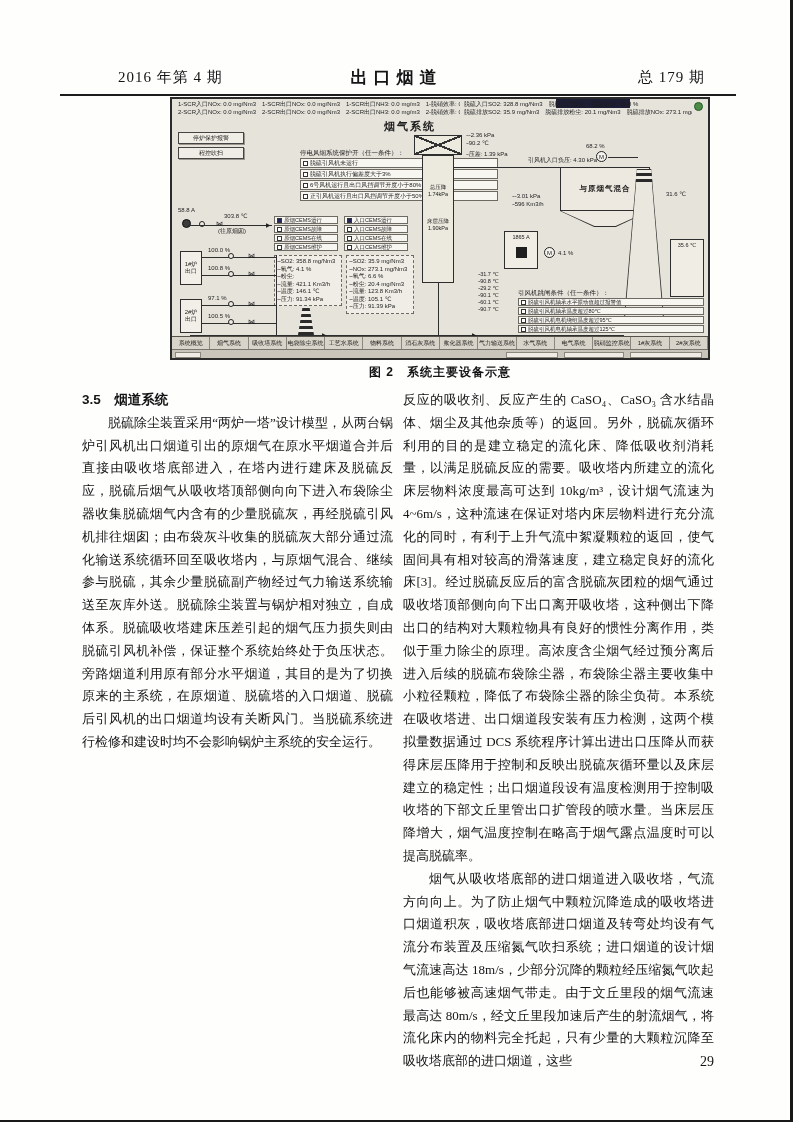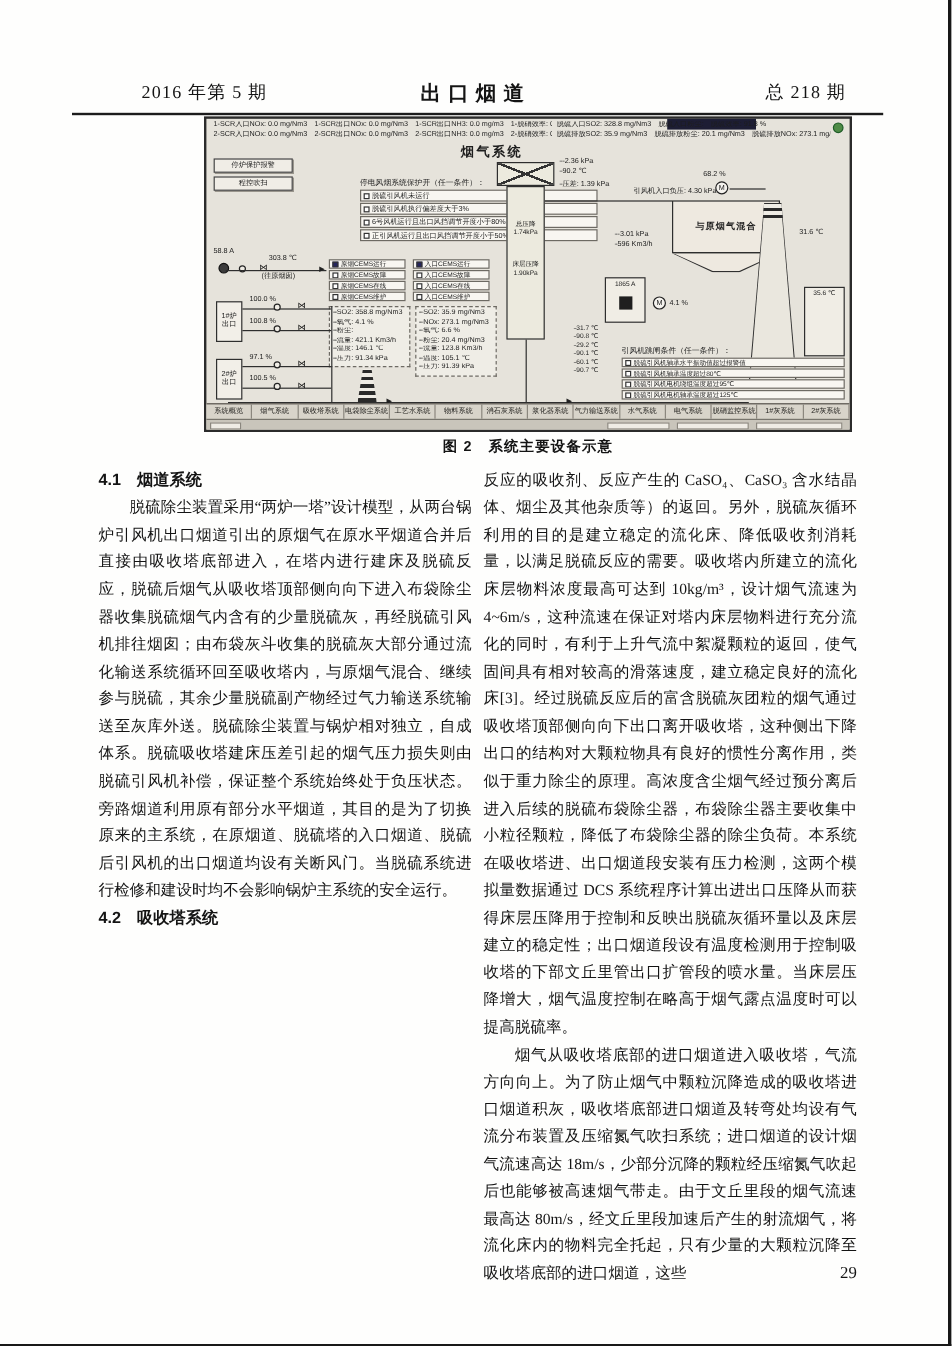--- a/index.html
+++ b/index.html
@@ -96,23 +96,23 @@
   .colL{left:82px;}
   .colR{left:403px;}
   .col p{margin:0;}
   .col p.ind{text-indent:2em;}
   .sec-h{margin:0;font-family:"Liberation Sans","DejaVu Sans",sans-serif;font-weight:bold;font-size:13.5px;line-height:22.8px;}
   .pageno{position:absolute;right:79px;top:1054px;font-size:14px;}
 </style>
 </head>
 <body>
 
-<div class="hdr-issue">2016 年第 5 期</div>
+<div class="hdr-issue">2016 年第 4 期</div>
 <div class="hdr-journal">出口烟道</div>
-<div class="hdr-volume">总 218 期</div>
+<div class="hdr-volume">总 179 期</div>
 <div class="hdr-rule"></div>
 
 <div class="fig">
   <div class="darkbar"></div>
   <div class="scr-row" style="top:2px">1-SCR入口NOx: 0.0 mg/Nm3　1-SCR出口NOx: 0.0 mg/Nm3　1-SCR出口NH3: 0.0 mg/m3　1-脱硝效率: 0.0</div>
   <div class="scr-row" style="top:10px">2-SCR入口NOx: 0.0 mg/Nm3　2-SCR出口NOx: 0.0 mg/Nm3　2-SCR出口NH3: 0.0 mg/m3　2-脱硝效率: 0.0</div>
   <div class="hl-row" style="top:2px">脱硫入口SO2: 328.8 mg/Nm3　脱硫入口粉尘:　脱硫效率: 91.8 %</div>
   <div class="hl-row" style="top:10px">脱硫排放SO2: 35.9 mg/Nm3　脱硫排放粉尘: 20.1 mg/Nm3　脱硫排放NOx: 273.1 mg/Nm3</div>
   <div class="emblem"></div>
 
@@ -320,23 +320,22 @@
     <div class="sbox" style="left:3px;width:26px"></div>
     <div class="sbox" style="right:150px;width:52px"></div>
     <div class="sbox" style="right:84px;width:60px"></div>
     <div class="sbox" style="right:6px;width:72px"></div>
   </div>
 </div>
 
 <div class="fig-caption">图 2　系统主要设备示意</div>
 
 <div class="col colL">
-  <h4 class="sec-h">4.1　烟道系统</h4>
+  <h4 class="sec-h">3.5　烟道系统</h4>
   <p class="ind">脱硫除尘装置采用“两炉一塔”设计模型，从两台锅炉引风机出口烟道引出的原烟气在原水平烟道合并后直接由吸收塔底部进入，在塔内进行建床及脱硫反应，脱硫后烟气从吸收塔顶部侧向向下进入布袋除尘器收集脱硫烟气内含有的少量脱硫灰，再经脱硫引风机排往烟囱；由布袋灰斗收集的脱硫灰大部分通过流化输送系统循环回至吸收塔内，与原烟气混合、继续参与脱硫，其余少量脱硫副产物经过气力输送系统输送至灰库外送。脱硫除尘装置与锅炉相对独立，自成体系。脱硫吸收塔建床压差引起的烟气压力损失则由脱硫引风机补偿，保证整个系统始终处于负压状态。旁路烟道利用原有部分水平烟道，其目的是为了切换原来的主系统，在原烟道、脱硫塔的入口烟道、脱硫后引风机的出口烟道均设有关断风门。当脱硫系统进行检修和建设时均不会影响锅炉主系统的安全运行。</p>
-  <h4 class="sec-h">4.2　吸收塔系统</h4>
 </div>
 
 <div class="col colR">
   <p>反应的吸收剂、反应产生的 CaSO₄、CaSO₃ 含水结晶体、烟尘及其他杂质等）的返回。另外，脱硫灰循环利用的目的是建立稳定的流化床、降低吸收剂消耗量，以满足脱硫反应的需要。吸收塔内所建立的流化床层物料浓度最高可达到 10kg/m³，设计烟气流速为 4~6m/s，这种流速在保证对塔内床层物料进行充分流化的同时，有利于上升气流中絮凝颗粒的返回，使气固间具有相对较高的滑落速度，建立稳定良好的流化床[3]。经过脱硫反应后的富含脱硫灰团粒的烟气通过吸收塔顶部侧向向下出口离开吸收塔，这种侧出下降出口的结构对大颗粒物具有良好的惯性分离作用，类似于重力除尘的原理。高浓度含尘烟气经过预分离后进入后续的脱硫布袋除尘器，布袋除尘器主要收集中小粒径颗粒，降低了布袋除尘器的除尘负荷。本系统在吸收塔进、出口烟道段安装有压力检测，这两个模拟量数据通过 DCS 系统程序计算出进出口压降从而获得床层压降用于控制和反映出脱硫灰循环量以及床层建立的稳定性；出口烟道段设有温度检测用于控制吸收塔的下部文丘里管出口扩管段的喷水量。当床层压降增大，烟气温度控制在略高于烟气露点温度时可以提高脱硫率。</p>
   <p class="ind">烟气从吸收塔底部的进口烟道进入吸收塔，气流方向向上。为了防止烟气中颗粒沉降造成的吸收塔进口烟道积灰，吸收塔底部进口烟道及转弯处均设有气流分布装置及压缩氮气吹扫系统；进口烟道的设计烟气流速高达 18m/s，少部分沉降的颗粒经压缩氮气吹起后也能够被高速烟气带走。由于文丘里段的烟气流速最高达 80m/s，经文丘里段加速后产生的射流烟气，将流化床内的物料完全托起，只有少量的大颗粒沉降至吸收塔底部的进口烟道，这些</p>
 </div>
 
 <div class="pageno">29</div>
 
 <div class="edge-r"></div>

